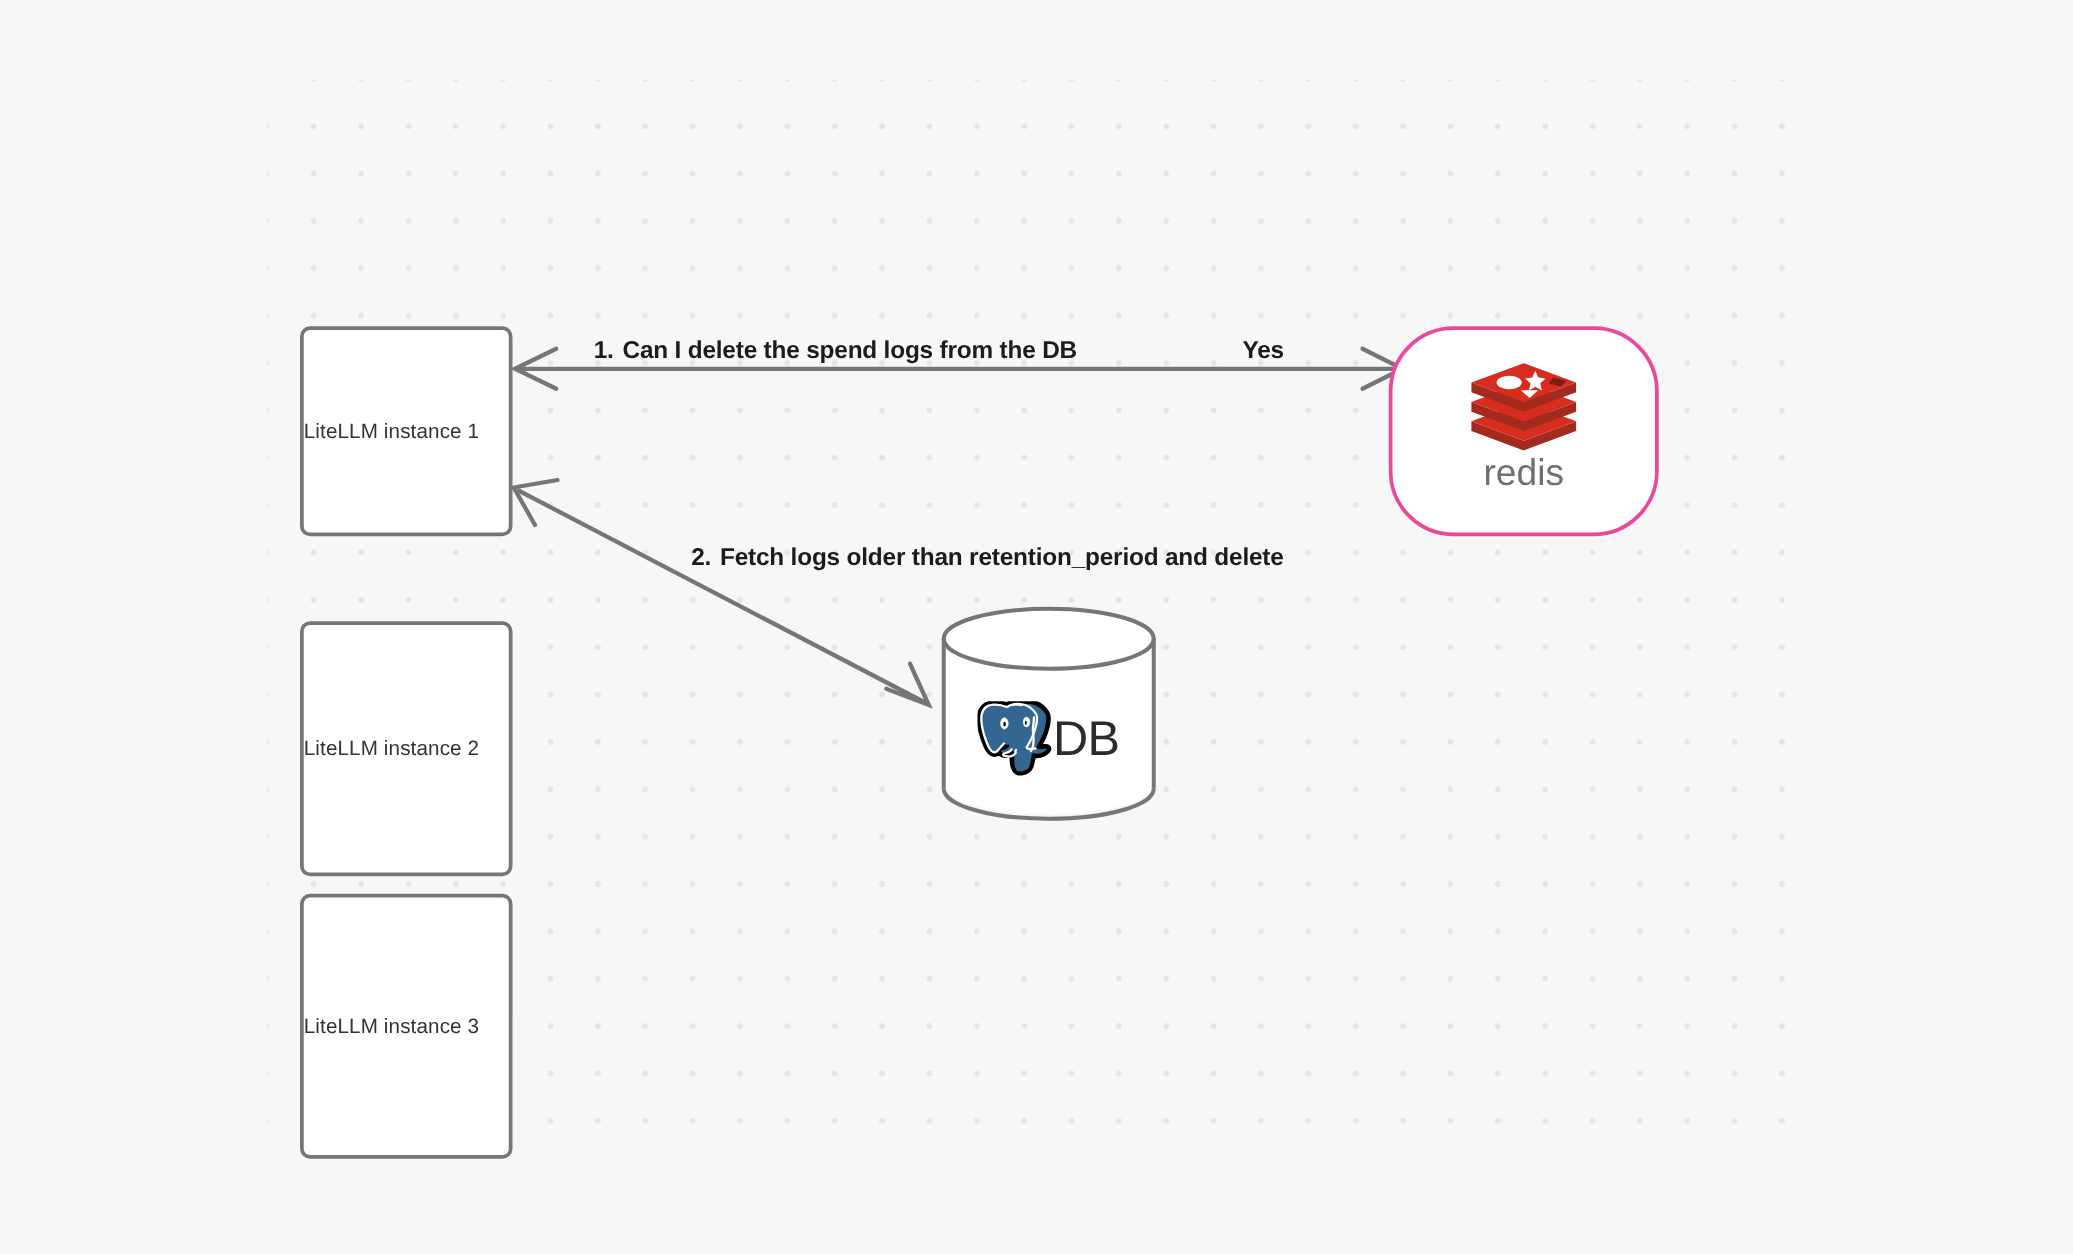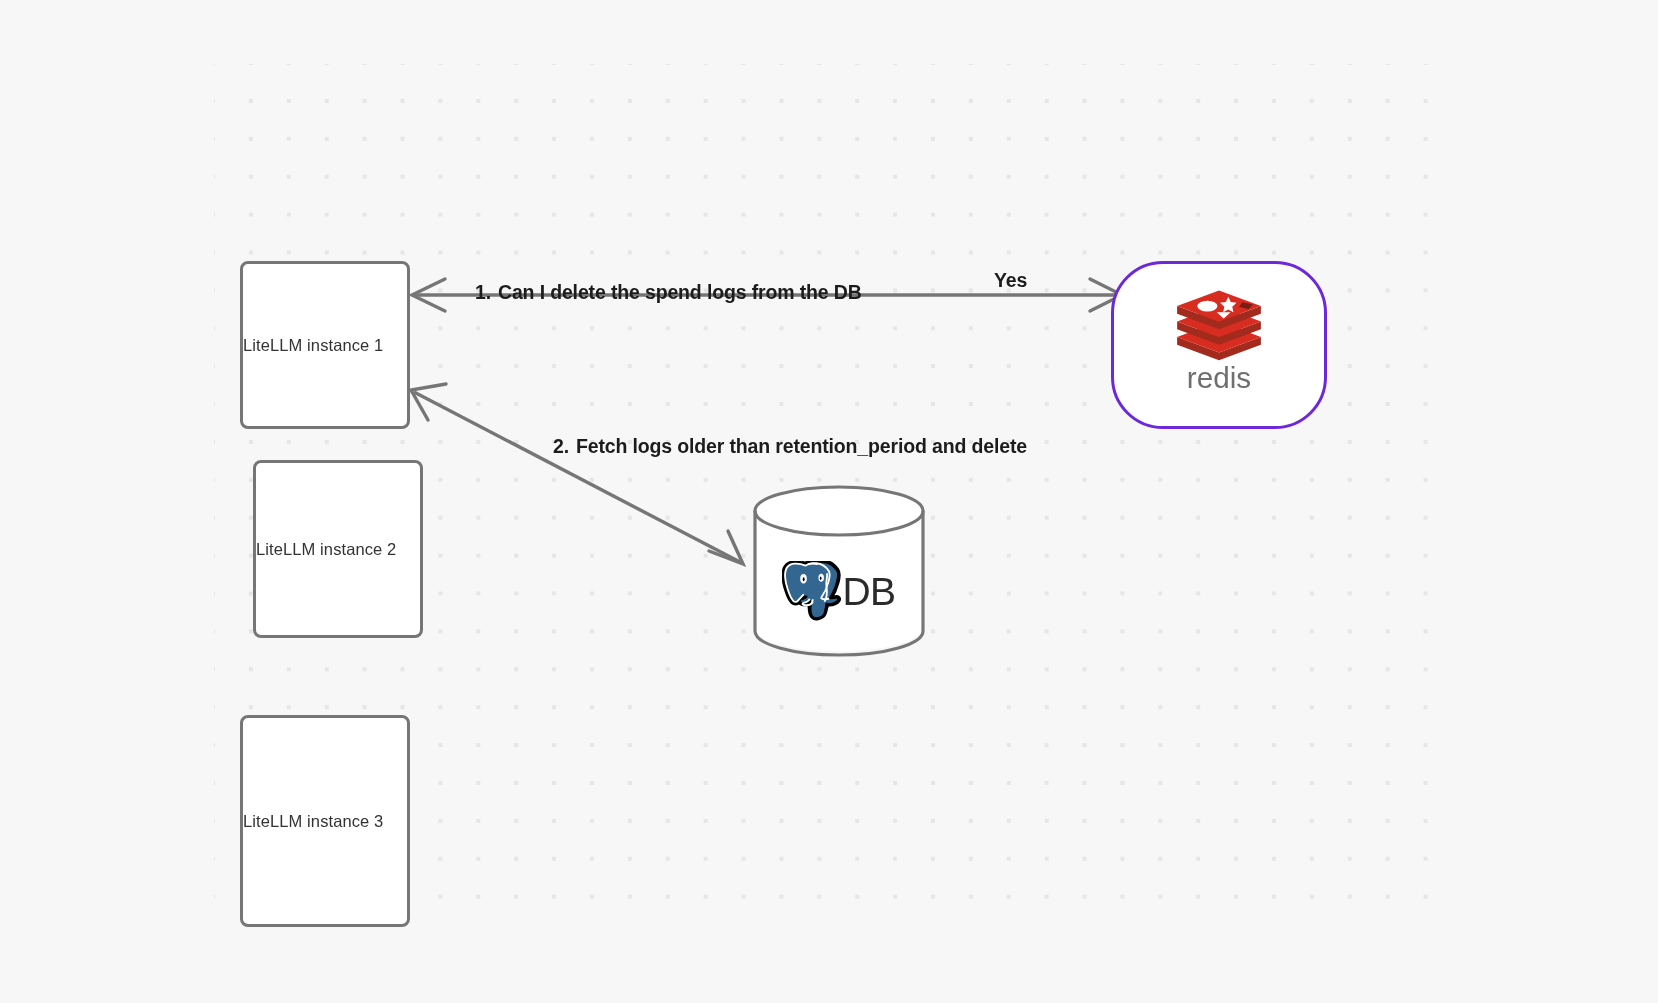--- a/index.html
+++ b/index.html
@@ -47,32 +47,32 @@
   }
   .node-label {
     font-size: 16.5px;
     color: #333333;
     font-family: "Liberation Sans", sans-serif;
     letter-spacing: 0.1px;
     white-space: nowrap;
   }
 
   #node-litellm-1 { left: 240px; top: 261px; width: 170px; height: 168px; }
-  #node-litellm-2 { left: 240px; top: 460px; width: 170px; height: 178px; margin-left: 13px; }
+  #node-litellm-2 { left: 240px; top: 497px; width: 170px; height: 204px; }
   #node-litellm-3 { left: 240px; top: 715px; width: 170px; height: 212px; }
 
   
   #node-redis {
     position: absolute;
     left: 1111px;
     top: 261px;
     width: 216px;
     height: 168px;
     background: #ffffff;
-    border: 3px solid #6d28d9;
+    border: 3px solid #ec4899;
     border-radius: 52px;
     box-sizing: border-box;
     display: flex;
     flex-direction: column;
     align-items: center;
     justify-content: center;
   }
   #node-redis .redis-logo-wrap {
     width: 96px;
     height: 76px;
@@ -115,21 +115,21 @@
   
   .edge-label {
     position: absolute;
     font-family: "Liberation Sans", sans-serif;
     font-weight: bold;
     color: #1c1c1c;
     white-space: nowrap;
     font-size: 19.5px;
     letter-spacing: -0.15px;
   }
-  #label-step-1 { left: 475px; top: 269px; margin-top: 12px; }
+  #label-step-1 { left: 475px; top: 269px; }
   #label-step-1 .num { margin-right: 7px; }
   #label-yes { left: 994px; top: 269px; }
   #label-step-2 { left: 553px; top: 435px; }
   #label-step-2 .num { margin-right: 7px; }
 </style>
 </head>
 <body>
 
 <div id="canvas">
 

